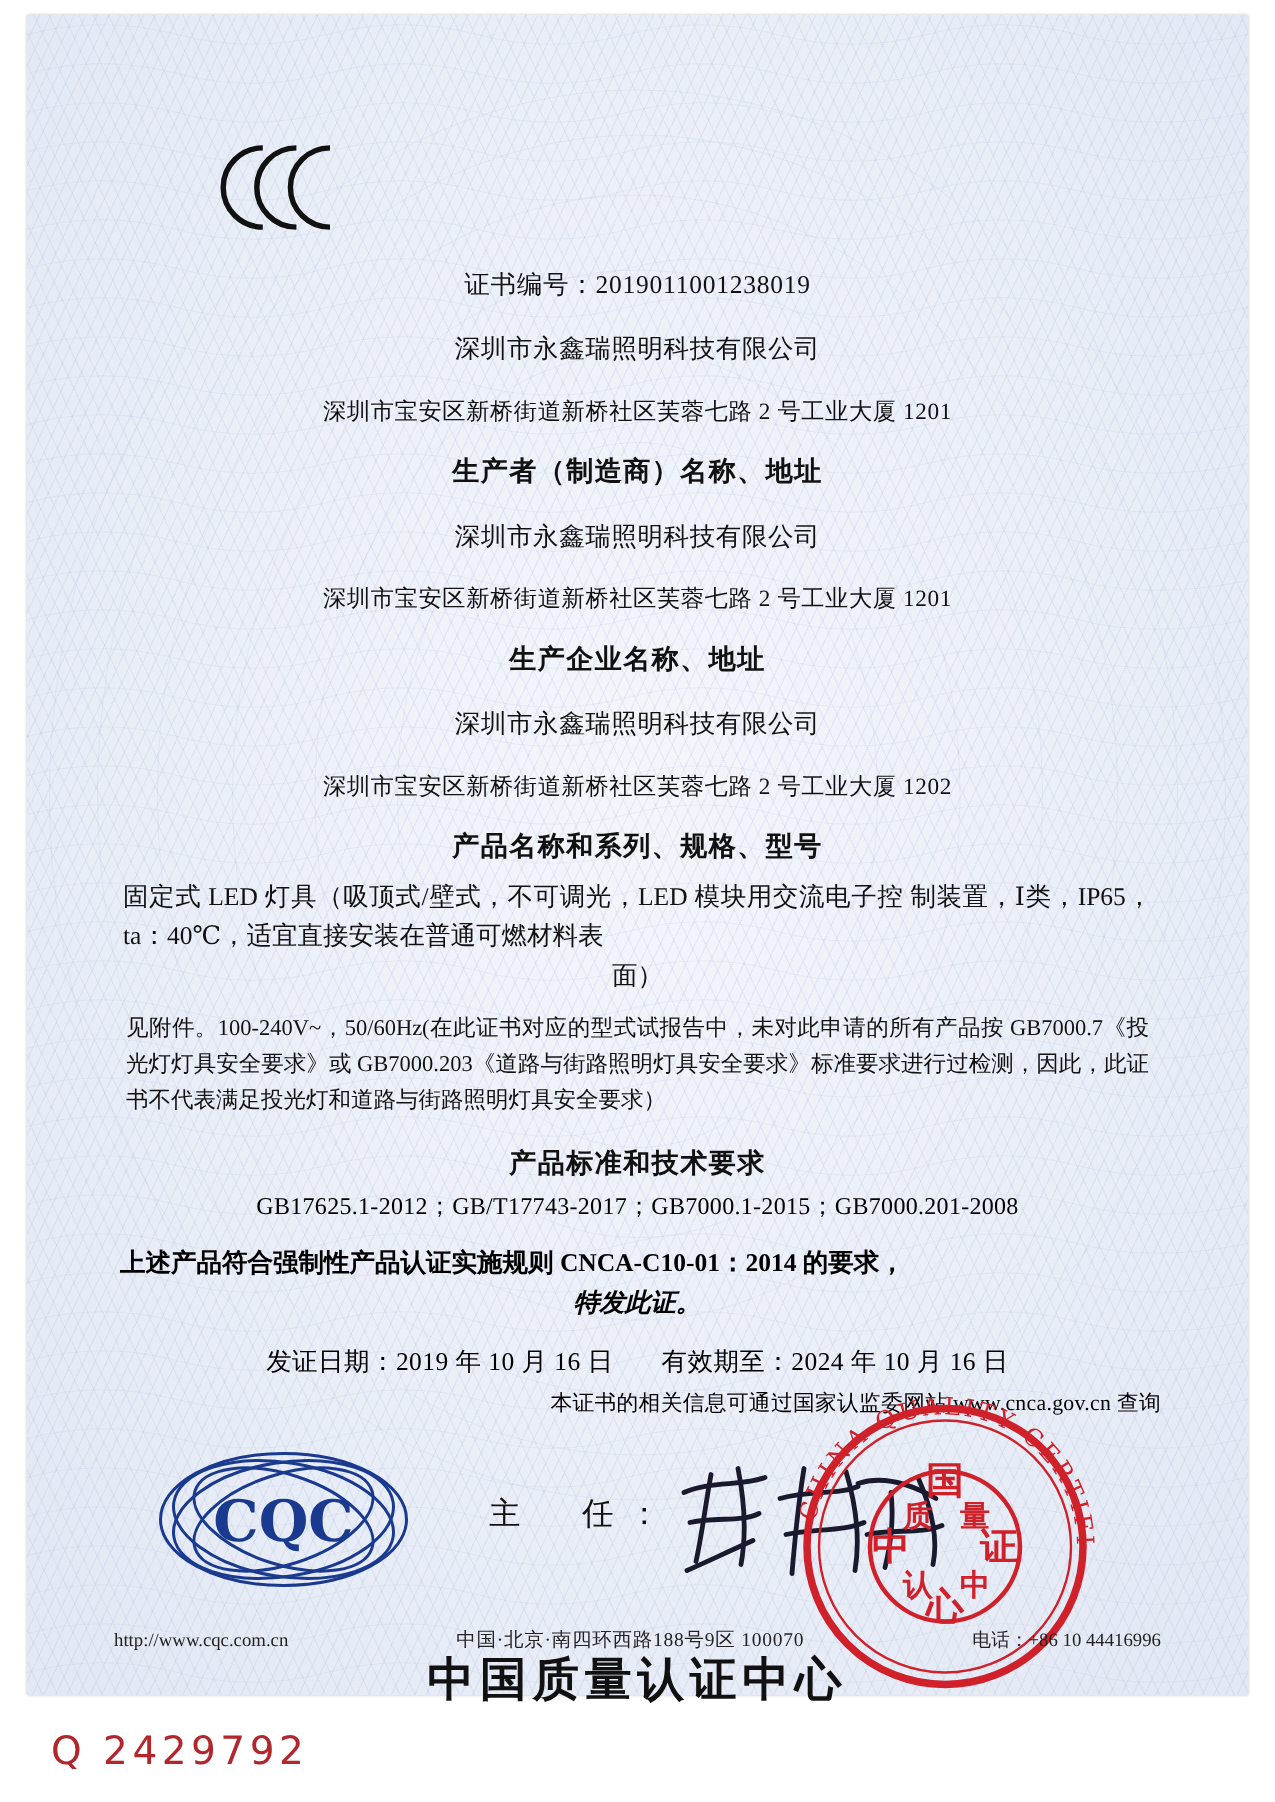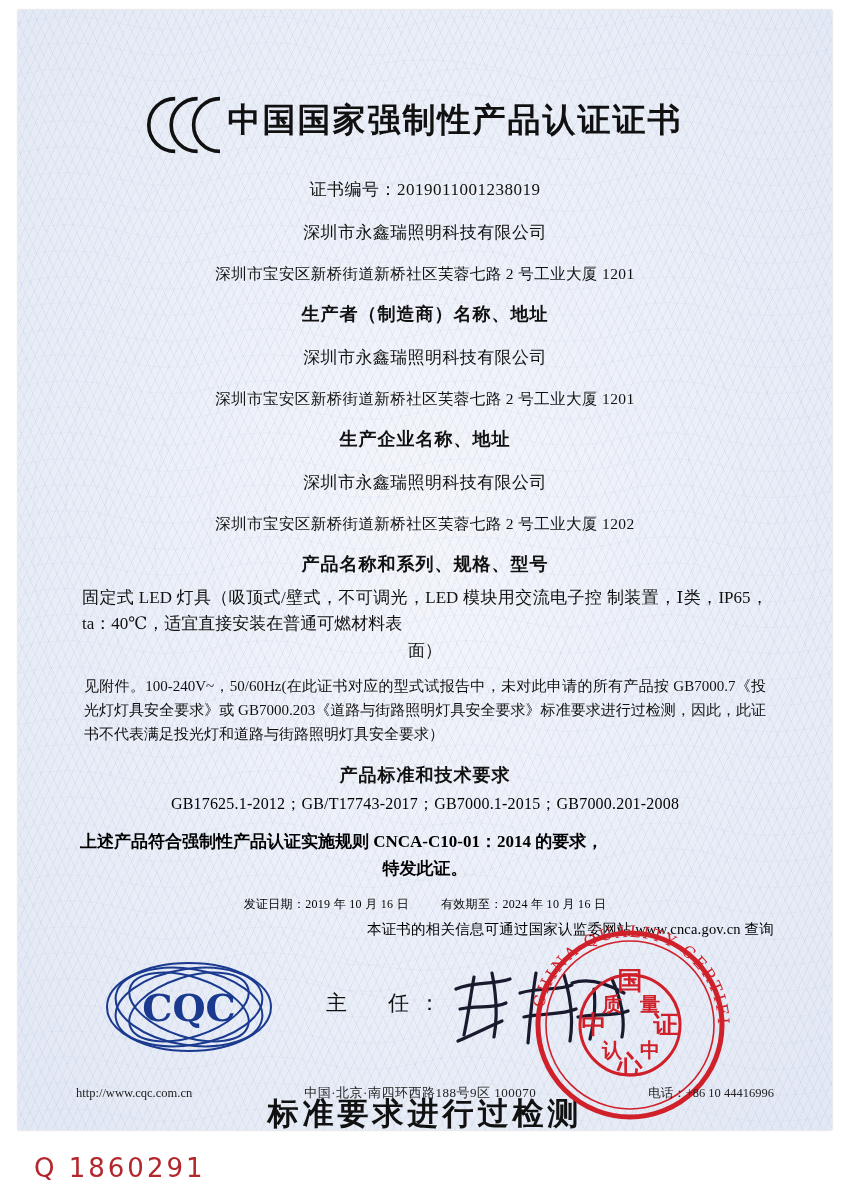--- a/index.html
+++ b/index.html
@@ -135,25 +135,26 @@
     margin-top: 13px;
     line-height: 1.6;
     text-align: justify;
     padding: 0 4px;
     font-weight: bold;
   }
   .rule-line .tail {
     display: block;
     text-align: center;
     font-weight: bold;
+    font-style: italic;
   }
 
   .dates {
     margin-top: 14px;
-    font-size: 12px;
+    font-size: 17px;
     display: flex;
     justify-content: center;
     gap: 32px;
     letter-spacing: 0.3px;
   }
 
   .fine1 {
     text-align: center;
     font-size: 16px;
     margin-top: 11px;
@@ -269,21 +270,20 @@
   <div class="inner">
 
     <div class="header-row">
       <svg class="ccc-mark" viewBox="0 0 130 92">
         <g fill="none" stroke="#111" stroke-width="4.5">
           <path d="M44 13 A 33 33 0 1 0 44 79"></path>
           <path d="M72 13 A 33 33 0 1 0 72 79"></path>
           <path d="M100 13 A 33 33 0 1 0 100 79"></path>
         </g>
       </svg>
-      <div class="main-title">中国国家强制性产品认证证书</div>
     </div>
 
     <div class="cert-no">证书编号：2019011001238019</div>
 
     <div class="line-c">深圳市永鑫瑞照明科技有限公司</div>
     <div class="line-c small">深圳市宝安区新桥街道新桥社区芙蓉七路 2 号工业大厦 1201</div>
 
     <div class="section-head">生产者（制造商）名称、地址</div>
     <div class="line-c">深圳市永鑫瑞照明科技有限公司</div>
     <div class="line-c small">深圳市宝安区新桥街道新桥社区芙蓉七路 2 号工业大厦 1201</div>
@@ -368,28 +368,28 @@
           <text x="150" y="122" text-anchor="middle">证</text>
           <text x="114" y="162" text-anchor="middle">心</text>
           <text x="96" y="100" text-anchor="middle" font-size="20">质</text>
           <text x="134" y="100" text-anchor="middle" font-size="20">量</text>
           <text x="96" y="146" text-anchor="middle" font-size="20">认</text>
           <text x="134" y="146" text-anchor="middle" font-size="20">中</text>
         </g>
       </svg>
     </div>
 
-    <div class="org-name">标准要求进行过检测</div>
+    <div class="org-name">中国质量认证中心</div>
 
   </div>
 
   <div class="footer">
     <span>http://www.cqc.com.cn</span>
     <span class="mid">中国·北京·南四环西路188号9区  100070</span>
     <span>电话：+86 10 44416996</span>
   </div>
 
 </div>
 
 <div class="serial">
   <span class="q">Q</span>
-  <span>1860291</span>
+  <span>2429792</span>
 </div>
 
 </body></html>

